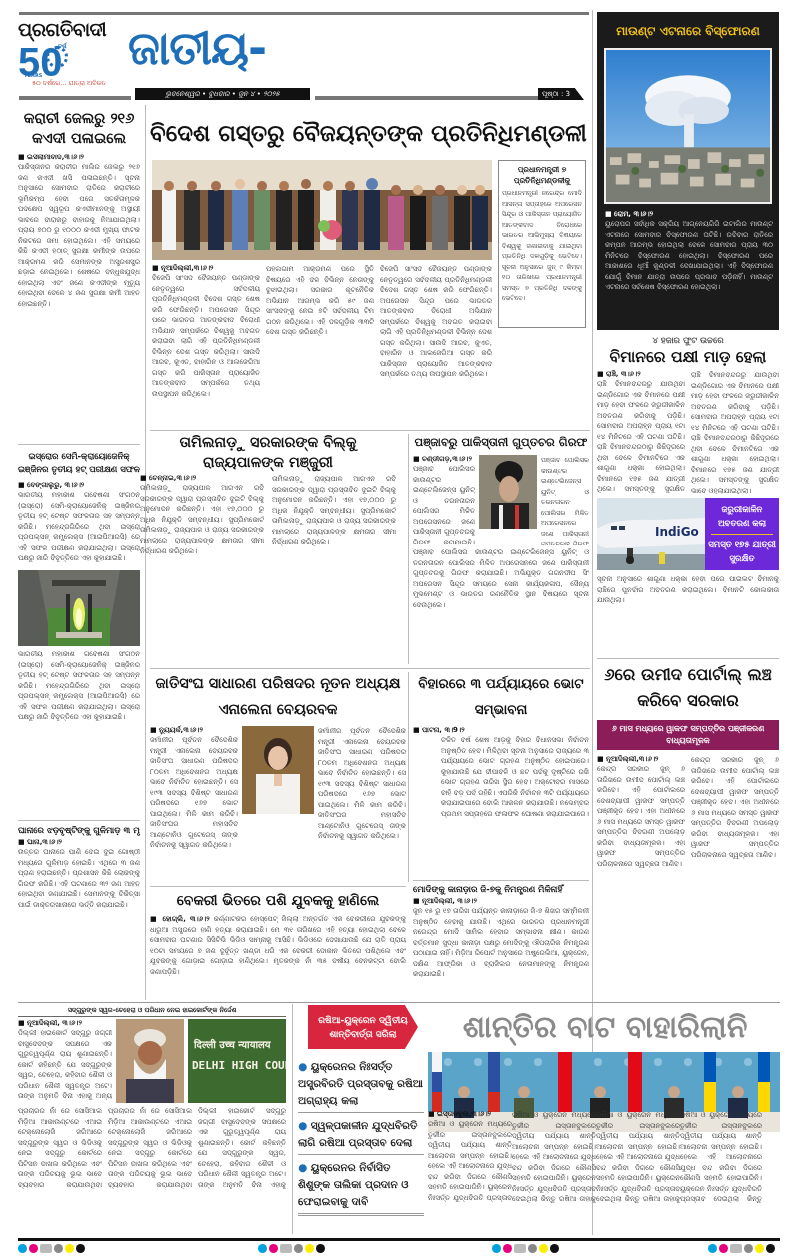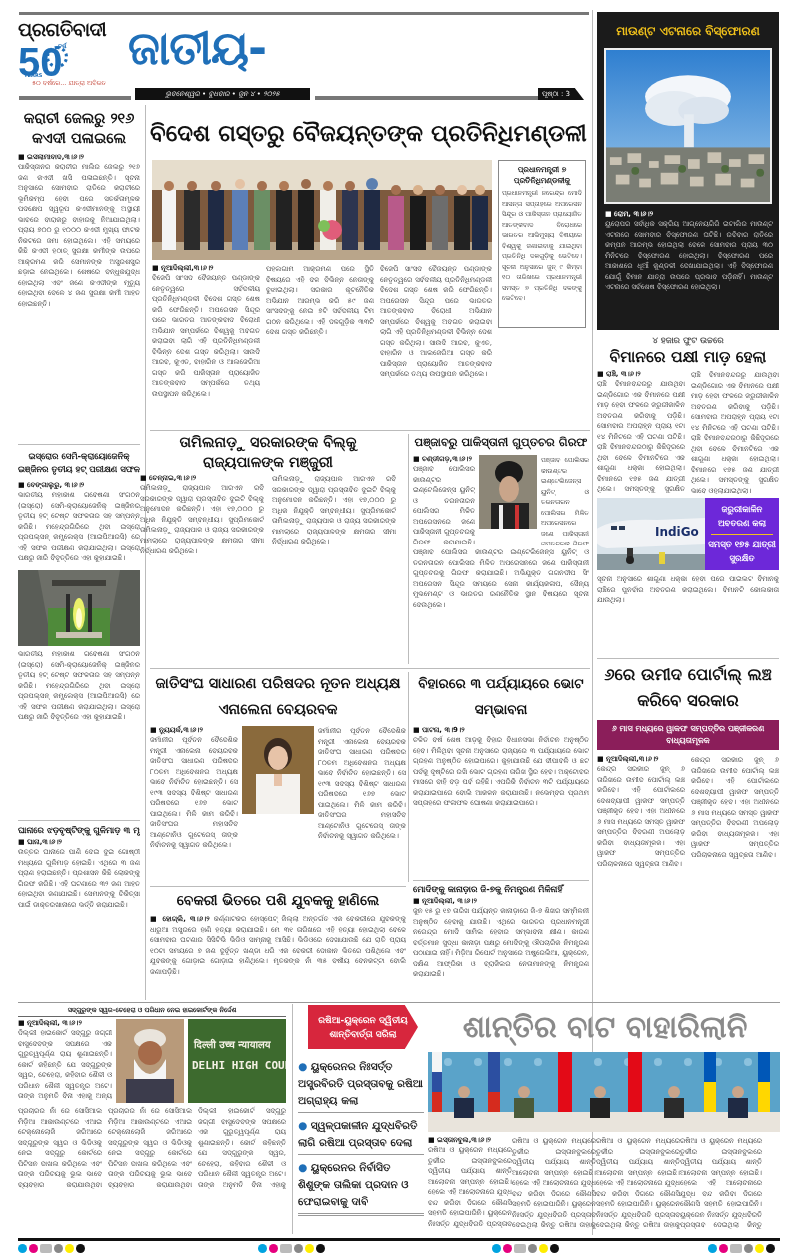--- a/index.html
+++ b/index.html
@@ -270,21 +270,21 @@
       </svg>
     </div>
     <div class="txt" style="width:88px;height:160px;">ଜର୍ମାନୀର ପୂର୍ବତନ ବୈଦେଶିକ ମନ୍ତ୍ରୀ ଏନାଲେନା ବେୟରବକ ଜାତିସଂଘ ସାଧାରଣ ପରିଷଦର ୮୦ତମ ଅଧିବେଶନର ଅଧ୍ୟକ୍ଷ ଭାବେ ନିର୍ବାଚିତ ହୋଇଛନ୍ତି। ସେ ୧୯୩ ସଦସ୍ୟ ବିଶିଷ୍ଟ ସାଧାରଣ ପରିଷଦରେ ୧୬୭ ଭୋଟ ପାଇଥିଲେ। ମିଳି କାମ କରିବି। ଜାତିସଂଘର ମହାସଚିବ ଆଣ୍ଟୋନିଓ ଗୁଟେରେସ୍ ତାଙ୍କ ନିର୍ବାଚନକୁ ସ୍ୱାଗତ କରିଥିଲେ।</div>
   </div>
 </div>
 <div class="vline" style="left:408px;top:672px;height:210px;"></div>
 
 <div class="abs" style="left:413px;top:670px;width:176px;">
   <div class="hl" style="font-size:13.5px;line-height:26px;height:54px;">ବିହାରରେ ୩ ପର୍ଯ୍ୟାୟରେ ଭୋଟ ସମ୍ଭାବନା</div>
   <div class="dateline" style="margin-top:2px;">ପାଟନା, ୩।9।୨</div>
-  <div class="txt" style="height:126px;">ଚଳିତ ବର୍ଷ ଶେଷ ଆଡ଼କୁ ବିହାର ବିଧାନସଭା ନିର୍ବାଚନ ଅନୁଷ୍ଠିତ ହେବ। ମିଳିଥିବା ସୂଚନା ଅନୁସାରେ ରାଜ୍ୟରେ ୩ ପର୍ଯ୍ୟାୟରେ ଭୋଟ ଗ୍ରହଣ ଅନୁଷ୍ଠିତ ହୋଇପାରେ। କୁହାଯାଉଛି ଯେ ଦୀପାବଳି ଓ ଛଟ ପର୍ବକୁ ଦୃଷ୍ଟିରେ ରଖି ଭୋଟ ଗ୍ରହଣ ତାରିଖ ସ୍ଥିର ହେବ। ଅକ୍ଟୋବର ମାସରେ ବାହି ବଡ଼ ପର୍ବ ରହିଛି। ଏପରିକି ନିର୍ବାଚନ ୩ଟି ପର୍ଯ୍ୟାୟରେ କରାଯାଇପାରେ ବୋଲି ଆକଳନ କରାଯାଉଛି। ନଭେମ୍ବର ପ୍ରଥମ ସପ୍ତାହରେ ଫଳାଫଳ ଘୋଷଣା କରାଯାଇପାରେ।</div>
+  <div class="txt" style="height:126px;margin-left:28px;">ଚଳିତ ବର୍ଷ ଶେଷ ଆଡ଼କୁ ବିହାର ବିଧାନସଭା ନିର୍ବାଚନ ଅନୁଷ୍ଠିତ ହେବ। ମିଳିଥିବା ସୂଚନା ଅନୁସାରେ ରାଜ୍ୟରେ ୩ ପର୍ଯ୍ୟାୟରେ ଭୋଟ ଗ୍ରହଣ ଅନୁଷ୍ଠିତ ହୋଇପାରେ। କୁହାଯାଉଛି ଯେ ଦୀପାବଳି ଓ ଛଟ ପର୍ବକୁ ଦୃଷ୍ଟିରେ ରଖି ଭୋଟ ଗ୍ରହଣ ତାରିଖ ସ୍ଥିର ହେବ। ଅକ୍ଟୋବର ମାସରେ ବାହି ବଡ଼ ପର୍ବ ରହିଛି। ଏପରିକି ନିର୍ବାଚନ ୩ଟି ପର୍ଯ୍ୟାୟରେ କରାଯାଇପାରେ ବୋଲି ଆକଳନ କରାଯାଉଛି। ନଭେମ୍ବର ପ୍ରଥମ ସପ୍ତାହରେ ଫଳାଫଳ ଘୋଷଣା କରାଯାଇପାରେ।</div>
 </div>
 <div class="hline" style="left:413px;top:880px;width:176px;"></div>
 
 <div class="abs" style="left:413px;top:882px;width:176px;">
   <div class="hl" style="font-size:8.5px;line-height:14px;text-align:left;white-space:nowrap;">ମୋଦିଙ୍କୁ କାନାଡ଼ାର ଜି-୭କୁ ନିମନ୍ତ୍ରଣ ମିଳିନାହିଁ</div>
   <div class="dateline" style="margin-top:1px;">ନୂଆଦିଲ୍ଲୀ, ୩।୬।୨</div>
   <div class="txt" style="height:96px;">ଜୁନ ୧୫ ରୁ ୧୭ ତାରିଖ ପର୍ଯ୍ୟନ୍ତ କାନାଡ଼ାରେ ଜି-୭ ଶିଖର ସମ୍ମିଳନୀ ଅନୁଷ୍ଠିତ ହେବାକୁ ଯାଉଛି। ଏଥିରେ ଭାରତର ପ୍ରଧାନମନ୍ତ୍ରୀ ନରେନ୍ଦ୍ର ମୋଦି ସାମିଲ ହେବାର ସମ୍ଭାବନା କ୍ଷୀଣ। କାରଣ ବର୍ତ୍ତମାନ ସୁଦ୍ଧା କାନାଡ଼ା ପକ୍ଷରୁ ମୋଦିଙ୍କୁ ଔପଚାରିକ ନିମନ୍ତ୍ରଣ ପଠାଯାଇ ନାହିଁ। ମିଡ଼ିଆ ରିପୋର୍ଟ ଅନୁସାରେ ଅଷ୍ଟ୍ରେଲିଆ, ୟୁକ୍ରେନ, ଦକ୍ଷିଣ ଆଫ୍ରିକା ଓ ବ୍ରାଜିଲର ନେତାମାନଙ୍କୁ ନିମନ୍ତ୍ରଣ କରାଯାଇଛି।</div>
 </div>
 
 <div class="abs" style="left:597px;top:662px;width:182px;">
@@ -394,21 +394,21 @@
     <circle cx="172" cy="40" r="6" fill="#c9a58a"></circle>
         <rect x="162" y="46" width="20" height="20" fill="#222"></rect>
     <circle cx="246" cy="40" r="6" fill="#c9a58a"></circle>
         <rect x="236" y="46" width="20" height="20" fill="#2b2b2b"></rect>
     <circle cx="310" cy="40" r="6" fill="#c9a58a"></circle>
         <rect x="300" y="46" width="20" height="20" fill="#1f2a44"></rect>
       </g>
   </svg>
 </div>
 
-<div class="abs" style="left:428px;top:1136px;width:352px;display:flex;gap:0;">
+<div class="abs" style="left:428px;top:1110px;width:352px;display:flex;gap:0;">
   <div style="width:84px;">
     <div class="dateline">ଇସ୍ତାନବୁଲ,୩।୬।୨</div>
     <div class="txt" style="height:84px;">ରଷିଆ ଓ ୟୁକ୍ରେନ ମଧ୍ୟରେ ତୁର୍କୀର ଇସ୍ତାନବୁଲରେ ଦ୍ୱିତୀୟ ପର୍ଯ୍ୟାୟ ଶାନ୍ତି ଆଲୋଚନା ସମ୍ପନ୍ନ ହୋଇଛି। ହେଲେ ଏହି ଆଲୋଚନାରେ ଯୁଦ୍ଧ ବନ୍ଦ କରିବା ଦିଗରେ କୌଣସି ସହମତି ହୋଇପାରିନି। ୟୁକ୍ରେନ ନିଃସର୍ତ୍ତ ଯୁଦ୍ଧବିରତି ପ୍ରସ୍ତାବ ଦେଇଥିଲା କିନ୍ତୁ ରଷିଆ ତାହାକୁ ଅଗ୍ରାହ୍ୟ କରିଛି। ରଷିଆ ଦୁଇ ରୁ ତିନି ଦିନର ଯୁଦ୍ଧବିରତି ପ୍ରସ୍ତାବ ଦେଇଛି। ଦୁଇ ଦେଶ ଯୁଦ୍ଧବନ୍ଦୀ ବିନିମୟ ଲାଗି ସହମତ ହୋଇଛନ୍ତି। ୟୁକ୍ରେନ ନିର୍ବାସିତ ଶିଶୁଙ୍କ ତାଲିକା ପ୍ରଦାନ କରି ସେମାନଙ୍କୁ ଫେରାଇବାକୁ ଦାବି କରିଛି।</div>
   </div>
   <div class="txt" style="width:84px;height:94px;">ରଷିଆ ଓ ୟୁକ୍ରେନ ମଧ୍ୟରେ ତୁର୍କୀର ଇସ୍ତାନବୁଲରେ ଦ୍ୱିତୀୟ ପର୍ଯ୍ୟାୟ ଶାନ୍ତି ଆଲୋଚନା ସମ୍ପନ୍ନ ହୋଇଛି। ହେଲେ ଏହି ଆଲୋଚନାରେ ଯୁଦ୍ଧ ବନ୍ଦ କରିବା ଦିଗରେ କୌଣସି ସହମତି ହୋଇପାରିନି। ୟୁକ୍ରେନ ନିଃସର୍ତ୍ତ ଯୁଦ୍ଧବିରତି ପ୍ରସ୍ତାବ ଦେଇଥିଲା କିନ୍ତୁ ରଷିଆ ତାହାକୁ ଅଗ୍ରାହ୍ୟ କରିଛି। ରଷିଆ ଦୁଇ ରୁ ତିନି ଦିନର ଯୁଦ୍ଧବିରତି ପ୍ରସ୍ତାବ ଦେଇଛି। ଦୁଇ ଦେଶ ଯୁଦ୍ଧବନ୍ଦୀ ବିନିମୟ ଲାଗି ସହମତ ହୋଇଛନ୍ତି। ୟୁକ୍ରେନ ନିର୍ବାସିତ ଶିଶୁଙ୍କ ତାଲିକା ପ୍ରଦାନ କରି ସେମାନଙ୍କୁ ଫେରାଇବାକୁ ଦାବି କରିଛି।</div>
   <div class="txt" style="width:84px;height:94px;">ରଷିଆ ଓ ୟୁକ୍ରେନ ମଧ୍ୟରେ ତୁର୍କୀର ଇସ୍ତାନବୁଲରେ ଦ୍ୱିତୀୟ ପର୍ଯ୍ୟାୟ ଶାନ୍ତି ଆଲୋଚନା ସମ୍ପନ୍ନ ହୋଇଛି। ହେଲେ ଏହି ଆଲୋଚନାରେ ଯୁଦ୍ଧ ବନ୍ଦ କରିବା ଦିଗରେ କୌଣସି ସହମତି ହୋଇପାରିନି। ୟୁକ୍ରେନ ନିଃସର୍ତ୍ତ ଯୁଦ୍ଧବିରତି ପ୍ରସ୍ତାବ ଦେଇଥିଲା କିନ୍ତୁ ରଷିଆ ତାହାକୁ ଅଗ୍ରାହ୍ୟ କରିଛି। ରଷିଆ ଦୁଇ ରୁ ତିନି ଦିନର ଯୁଦ୍ଧବିରତି ପ୍ରସ୍ତାବ ଦେଇଛି। ଦୁଇ ଦେଶ ଯୁଦ୍ଧବନ୍ଦୀ ବିନିମୟ ଲାଗି ସହମତ ହୋଇଛନ୍ତି। ୟୁକ୍ରେନ ନିର୍ବାସିତ ଶିଶୁଙ୍କ ତାଲିକା ପ୍ରଦାନ କରି ସେମାନଙ୍କୁ ଫେରାଇବାକୁ ଦାବି କରିଛି।</div>
   <div class="txt" style="width:82px;height:94px;">ରଷିଆ ଓ ୟୁକ୍ରେନ ମଧ୍ୟରେ ତୁର୍କୀର ଇସ୍ତାନବୁଲରେ ଦ୍ୱିତୀୟ ପର୍ଯ୍ୟାୟ ଶାନ୍ତି ଆଲୋଚନା ସମ୍ପନ୍ନ ହୋଇଛି। ହେଲେ ଏହି ଆଲୋଚନାରେ ଯୁଦ୍ଧ ବନ୍ଦ କରିବା ଦିଗରେ କୌଣସି ସହମତି ହୋଇପାରିନି। ୟୁକ୍ରେନ ନିଃସର୍ତ୍ତ ଯୁଦ୍ଧବିରତି ପ୍ରସ୍ତାବ ଦେଇଥିଲା କିନ୍ତୁ ରଷିଆ ତାହାକୁ ଅଗ୍ରାହ୍ୟ କରିଛି। ରଷିଆ ଦୁଇ ରୁ ତିନି ଦିନର ଯୁଦ୍ଧବିରତି ପ୍ରସ୍ତାବ ଦେଇଛି। ଦୁଇ ଦେଶ ଯୁଦ୍ଧବନ୍ଦୀ ବିନିମୟ ଲାଗି ସହମତ ହୋଇଛନ୍ତି। ୟୁକ୍ରେନ ନିର୍ବାସିତ ଶିଶୁଙ୍କ ତାଲିକା ପ୍ରଦାନ କରି ସେମାନଙ୍କୁ ଫେରାଇବାକୁ ଦାବି କରିଛି।</div>
 </div>
 
 <div class="abs" style="left:18px;top:1238px;width:762px;height:3px;background:#111;"></div>

